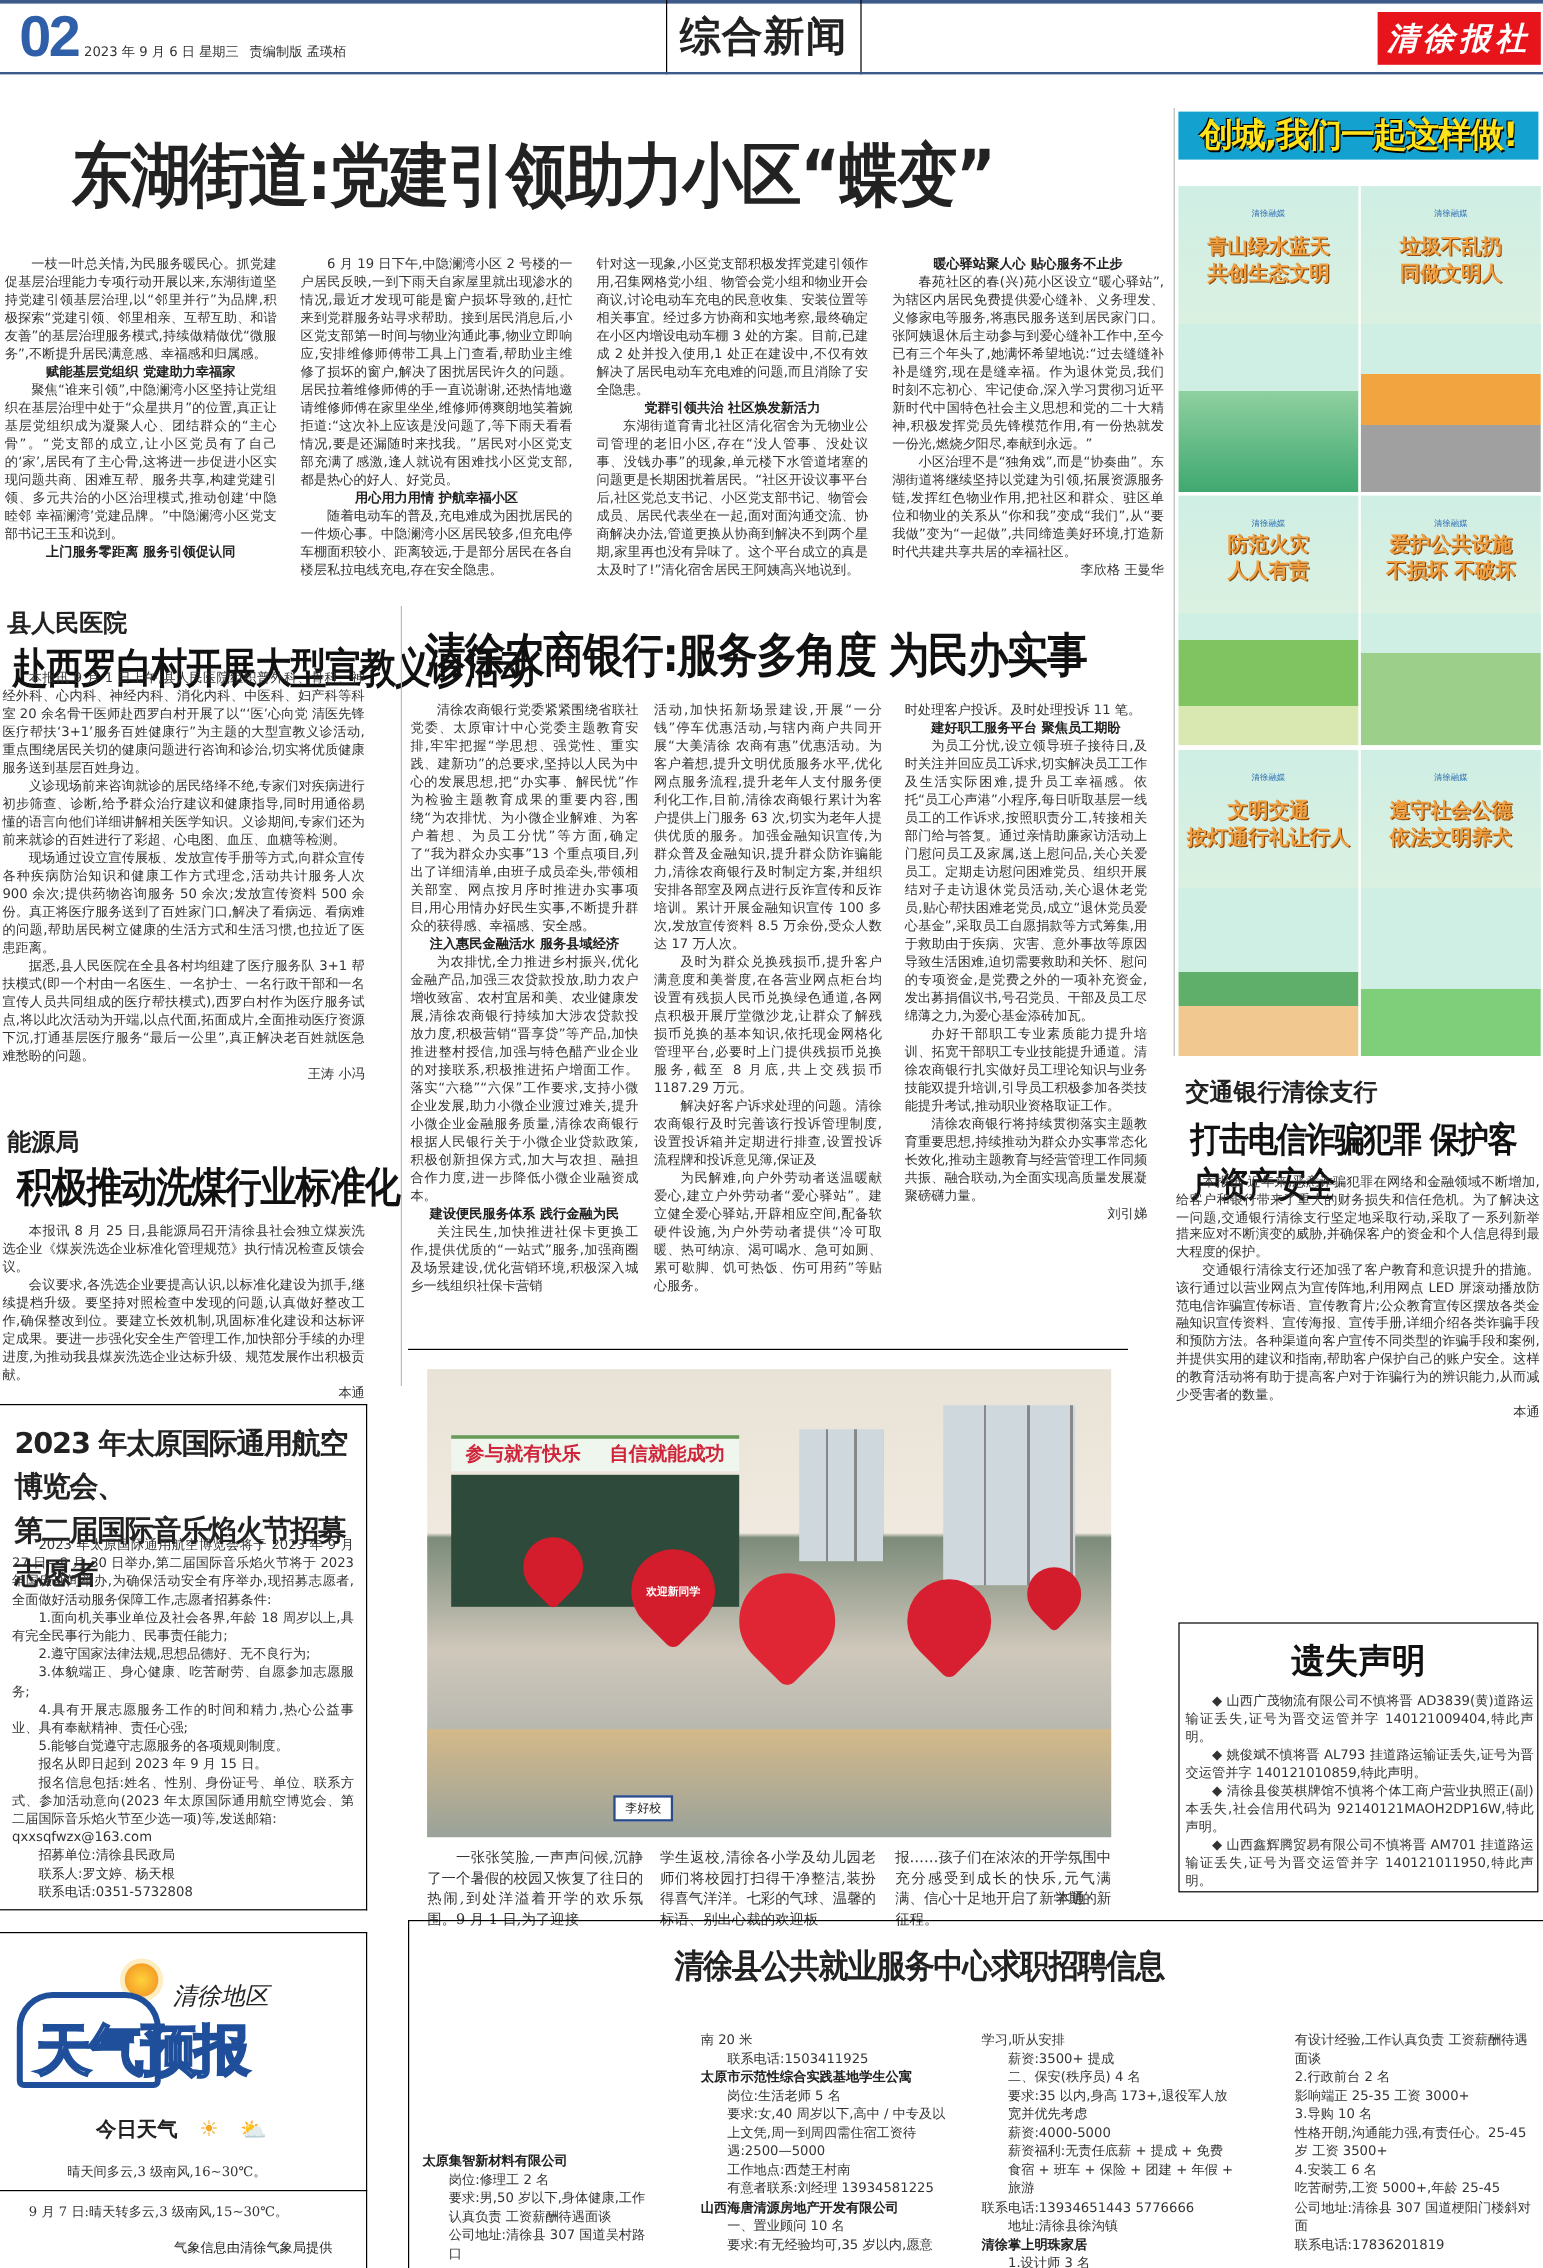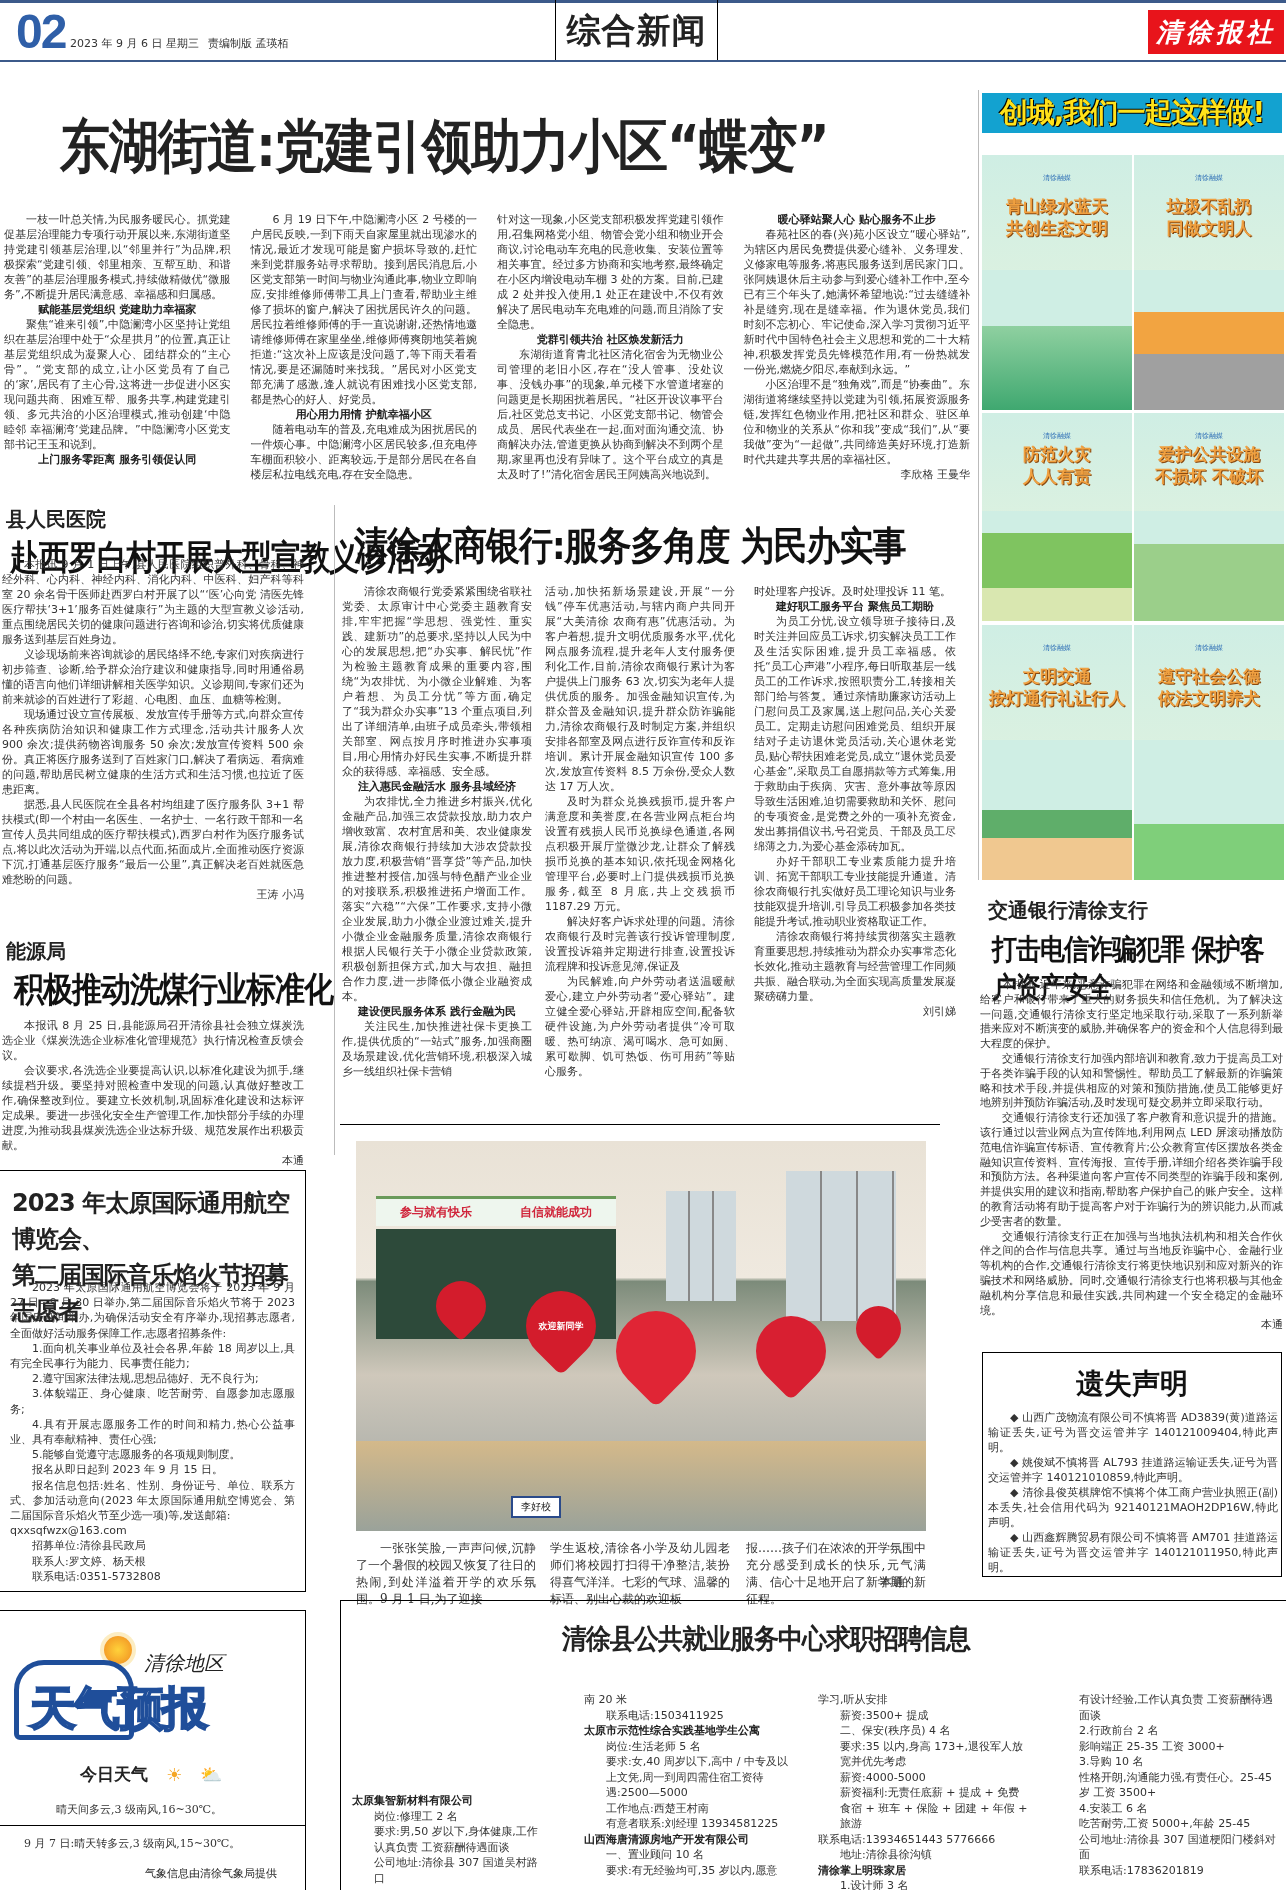--- a/index.html
+++ b/index.html
@@ -165,21 +165,21 @@
     <p class="sub">建好职工服务平台 聚焦员工期盼</p>
     <p>为员工分忧,设立领导班子接待日,及时关注并回应员工诉求,切实解决员工工作及生活实际困难,提升员工幸福感。依托“员工心声港”小程序,每日听取基层一线员工的工作诉求,按照职责分工,转接相关部门给与答复。通过亲情助廉家访活动上门慰问员工及家属,送上慰问品,关心关爱员工。定期走访慰问困难党员、组织开展结对子走访退休党员活动,关心退休老党员,贴心帮扶困难老党员,成立“退休党员爱心基金”,采取员工自愿捐款等方式筹集,用于救助由于疾病、灾害、意外事故等原因导致生活困难,迫切需要救助和关怀、慰问的专项资金,是党费之外的一项补充资金,发出募捐倡议书,号召党员、干部及员工尽绵薄之力,为爱心基金添砖加瓦。</p>
     <p>办好干部职工专业素质能力提升培训、拓宽干部职工专业技能提升通道。清徐农商银行扎实做好员工理论知识与业务技能双提升培训,引导员工积极参加各类技能提升考试,推动职业资格取证工作。</p>
     <p>清徐农商银行将持续贯彻落实主题教育重要思想,持续推动为群众办实事常态化长效化,推动主题教育与经营管理工作同频共振、融合联动,为全面实现高质量发展凝聚磅礴力量。</p>
     <p class="by">刘引娣</p>
   </div>
 
 <div class="abs rule" style="left:340px;top:1124px;width:600px"></div>
 
 <div class="abs photo" style="left:356px;top:1141px;width:570px;height:390px">
-  <div class="abs" style="left:20px;top:55px;width:240px;height:30px;background:#eef6ee;border-top:3px solid #6a9a5a;display:flex;align-items:center;justify-content:space-around;font-size:12px;color:#d0243a;font-weight:bold">
+  <div class="abs" style="left:20px;top:55px;width:240px;height:30px;background:#eef6ee;border-top:3px solid #6a9a5a;display:flex;align-items:center;justify-content:space-around;font-size:16px;color:#d0243a;font-weight:bold">
     <span>参与就有快乐</span>
     <span>自信就能成功</span>
   </div>
   <div class="abs" style="left:20px;top:88px;width:240px;height:110px;background:#2d4a3a"></div>
   <div class="abs" style="left:430px;top:30px;width:110px;height:150px;background:repeating-linear-gradient(90deg,#cfd9dd 0 34px,#888 34px 36px)"></div>
   <div class="abs" style="left:310px;top:50px;width:70px;height:110px;background:repeating-linear-gradient(90deg,#cfd9dd 0 22px,#888 22px 24px)"></div>
   <div class="abs" style="left:170px;top:150px;width:70px;height:70px;background:#d31c2c;border-radius:50% 50% 10% 50%;transform:rotate(45deg);display:flex;align-items:center;justify-content:center">
       <span style="transform:rotate(-45deg);color:#fff;font-size:9px;font-weight:bold">欢迎新同学</span>
     </div>
   <div class="abs" style="left:260px;top:170px;width:80px;height:80px;background:#e02535;border-radius:50% 50% 10% 50%;transform:rotate(45deg)"></div>
@@ -228,23 +228,21 @@
 </div>
 <div class="abs" style="left:56px;top:1802px;font:11px 'DejaVu Serif',serif;color:#333">晴天间多云,3 级南风,16~30℃。</div>
 <div class="abs rule" style="left:0;top:1825px;width:306px"></div>
 <div class="abs" style="left:24px;top:1836px;font:11px 'DejaVu Serif',serif;color:#333">9 月 7 日:晴天转多云,3 级南风,15~30℃。</div>
 <div class="abs" style="left:145px;top:1866px;font-size:11px;color:#222">气象信息由清徐气象局提供</div>
 
 <div class="abs kicker" style="left:988px;top:897px">交通银行清徐支行</div>
 <div class="abs h2" style="left:992px;top:930px;font-size:25px">打击电信诈骗犯罪 保护客户资产安全</div>
 <div class="abs col" id="comm" style="left:980px;top:978px;width:303px;line-height:14.8px">
     <p>本报讯  近年来,恶意诈骗犯罪在网络和金融领域不断增加,给客户和银行带来了重大的财务损失和信任危机。为了解决这一问题,交通银行清徐支行坚定地采取行动,采取了一系列新举措来应对不断演变的威胁,并确保客户的资金和个人信息得到最大程度的保护。</p>
-    <p>交通银行清徐支行加强内部培训和教育,致力于提高员工对于各类诈骗手段的认知和警惕性。帮助员工了解最新的诈骗策略和技术手段,并提供相应的对策和预防措施,使员工能够更好地辨别并预防诈骗活动,及时发现可疑交易并立即采取行动。</p>
     <p>交通银行清徐支行还加强了客户教育和意识提升的措施。该行通过以营业网点为宣传阵地,利用网点 LED 屏滚动播放防范电信诈骗宣传标语、宣传教育片;公众教育宣传区摆放各类金融知识宣传资料、宣传海报、宣传手册,详细介绍各类诈骗手段和预防方法。各种渠道向客户宣传不同类型的诈骗手段和案例,并提供实用的建议和指南,帮助客户保护自己的账户安全。这样的教育活动将有助于提高客户对于诈骗行为的辨识能力,从而减少受害者的数量。</p>
-    <p>交通银行清徐支行正在加强与当地执法机构和相关合作伙伴之间的合作与信息共享。通过与当地反诈骗中心、金融行业等机构的合作,交通银行清徐支行将更快地识别和应对新兴的诈骗技术和网络威胁。同时,交通银行清徐支行也将积极与其他金融机构分享信息和最佳实践,共同构建一个安全稳定的金融环境。</p>
     <p class="by">本通</p>
   </div>
 
 <div class="abs box" style="left:982px;top:1352px;width:300px;height:225px"></div>
 <div class="abs ad-title" style="left:982px;top:1365px;width:300px">遗失声明</div>
 <div class="abs col" id="lost" style="left:988px;top:1410px;width:290px;line-height:15px">
     <p>◆ 山西广茂物流有限公司不慎将晋 AD3839(黄)道路运输证丢失,证号为晋交运管并字 140121009404,特此声明。</p>
     <p>◆ 姚俊斌不慎将晋 AL793 挂道路运输证丢失,证号为晋交运管并字 140121010859,特此声明。</p>
     <p>◆ 清徐县俊英棋牌馆不慎将个体工商户营业执照正(副)本丢失,社会信用代码为 92140121MAOH2DP16W,特此声明。</p>
     <p>◆ 山西鑫辉腾贸易有限公司不慎将晋 AM701 挂道路运输证丢失,证号为晋交运管并字 140121011950,特此声明。</p>

